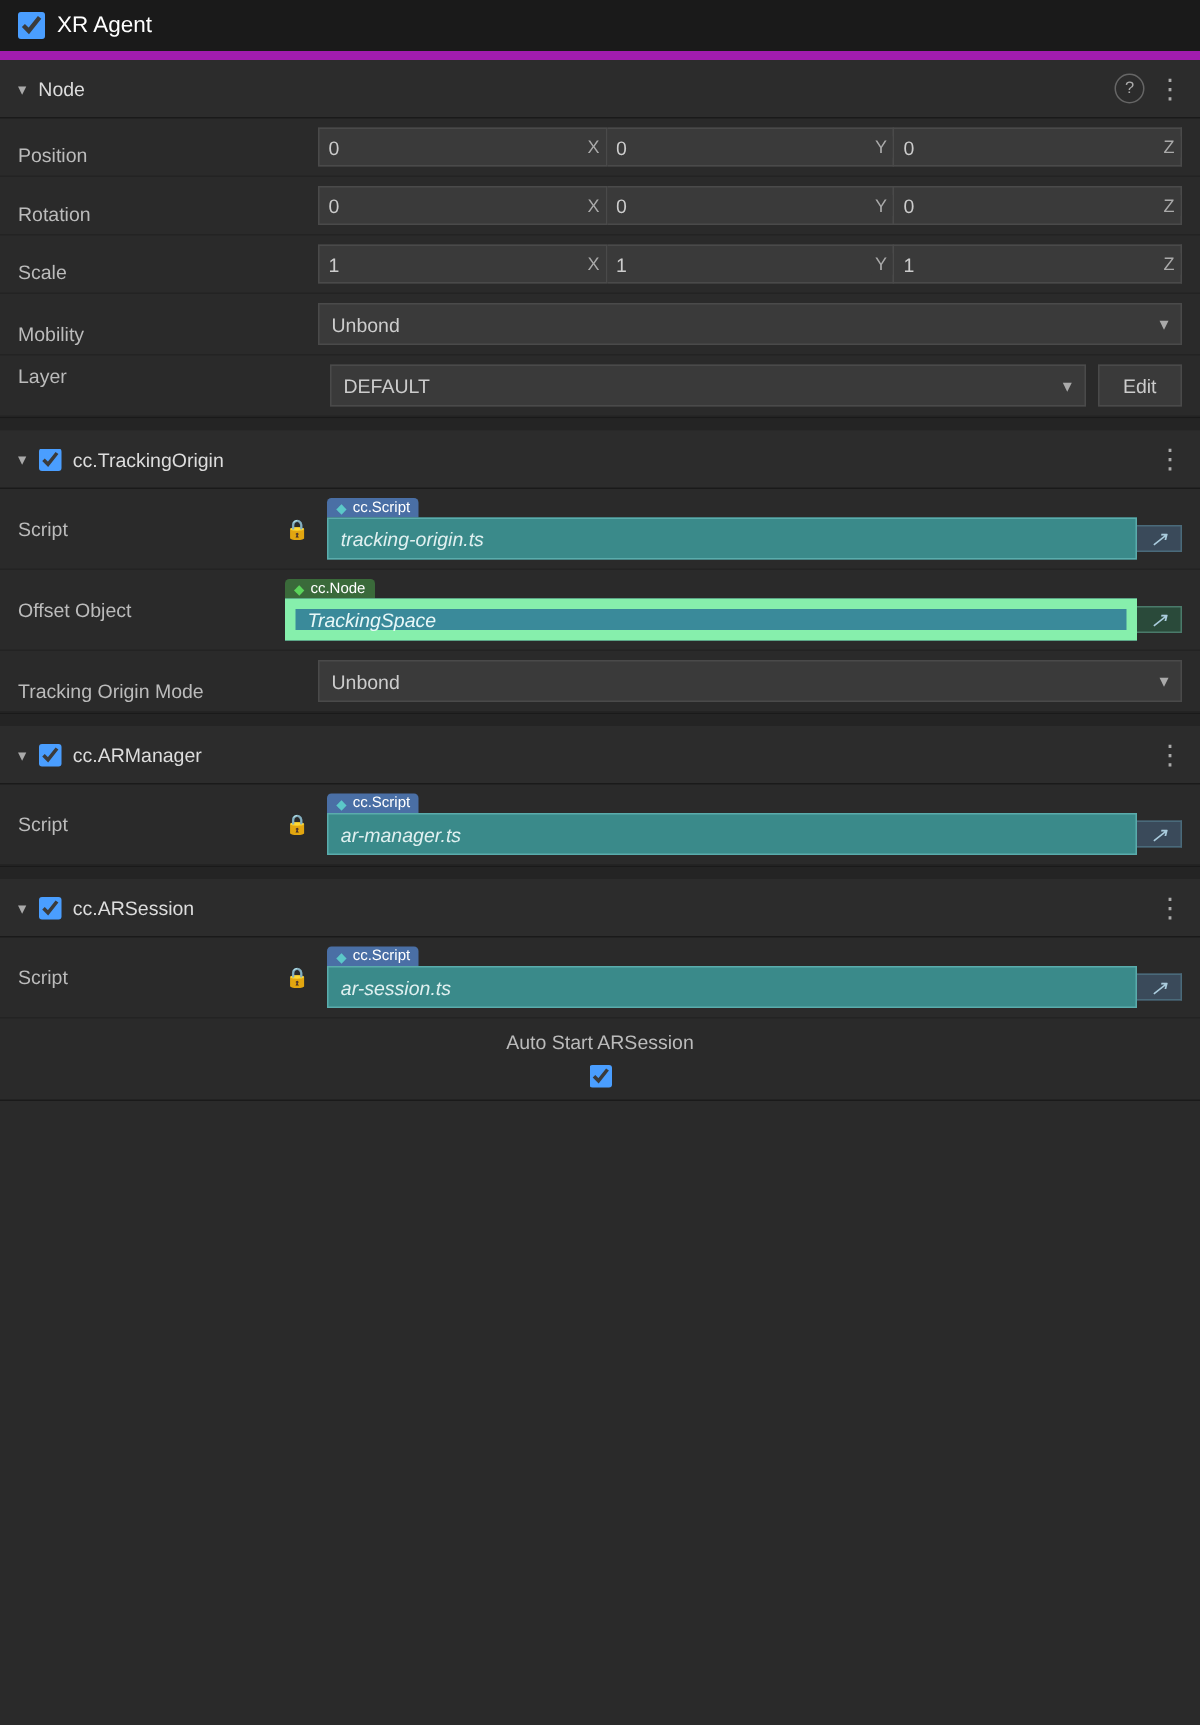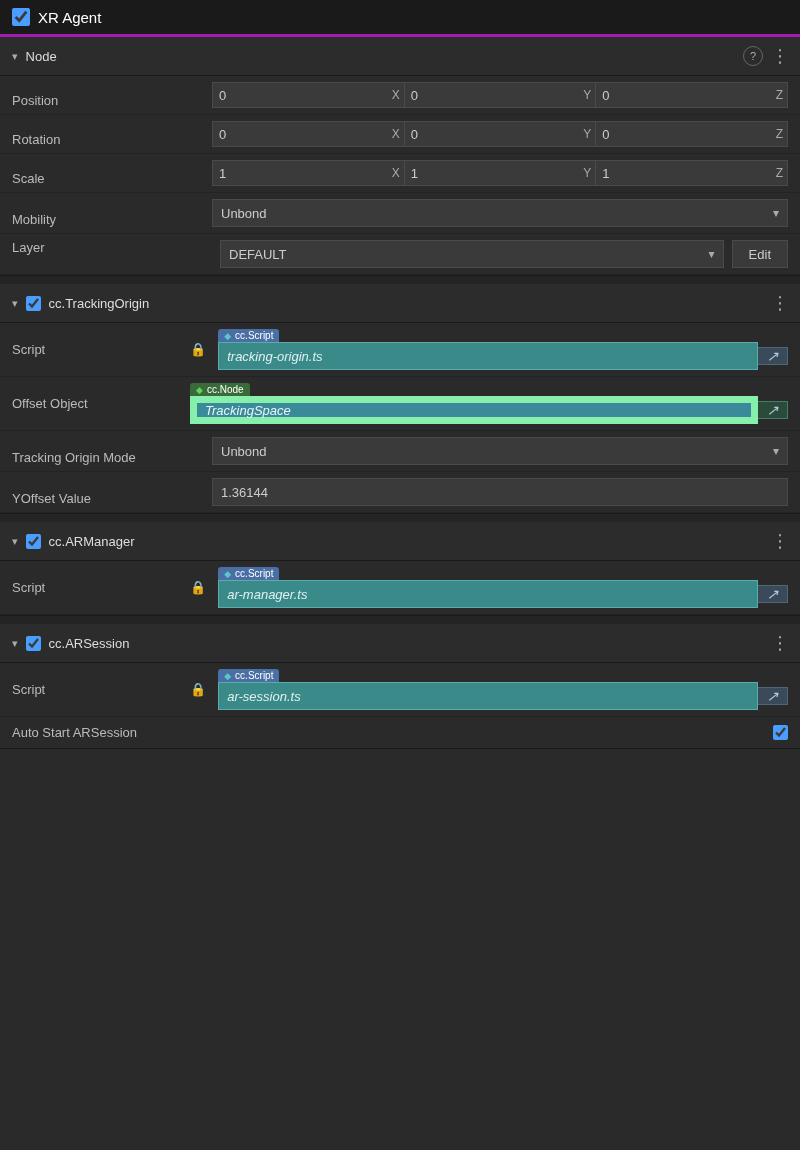--- a/index.html
+++ b/index.html
@@ -9,24 +9,24 @@
       font-size: 13px;
       color: #cccccc;
       width: 800px;
       min-height: 1150px;
     }
 
     
     .header {
       background: #1a1a1a;
       display: flex;
-      align-items: flex-end;
+      align-items: flex-start;
       padding: 8px 12px;
       gap: 8px;
-      border-bottom: 3px solid #a21caf;
+      border-bottom: 6px solid #a21caf;
     }
     .header-checkbox {
       width: 18px; height: 18px;
       accent-color: #4a9eff;
     }
     .header-title {
       color: #ffffff;
       font-size: 15px;
       font-weight: 500;
     }
@@ -285,20 +285,21 @@
     .spacer {
       height: 8px;
       background: #242424;
     }
 
     .auto-start-row {
       display: flex;
       align-items: center;
       padding: 8px 12px;
       gap: 8px;
+      flex-direction: column;
     }
     .auto-start-label {
       color: #bbbbbb;
       font-size: 13px;
       flex: 1;
     }
     .auto-start-checkbox {
       width: 15px; height: 15px;
       accent-color: #4a9eff;
     }
@@ -443,24 +444,20 @@
   </div>
 
   <div class="prop-row">
     <div class="prop-label">Tracking Origin Mode</div>
     <div class="dropdown">
       <span class="dropdown-text">Unbond</span>
       <span class="dropdown-arrow">▾</span>
     </div>
   </div>
 
-  <div class="prop-row">
-    <div class="prop-label">YOffset Value</div>
-    <input class="yoffset-input" type="text" value="1.36144" style="">
-  </div>
 </div>
 
 <div class="spacer"></div>
 
 <div class="section">
   <div class="section-header">
     <div class="section-header-left">
       <span class="chevron">▾</span>
       <input type="checkbox" class="section-checkbox" checked="" style="">
       <span class="section-title">cc.ARManager</span>

